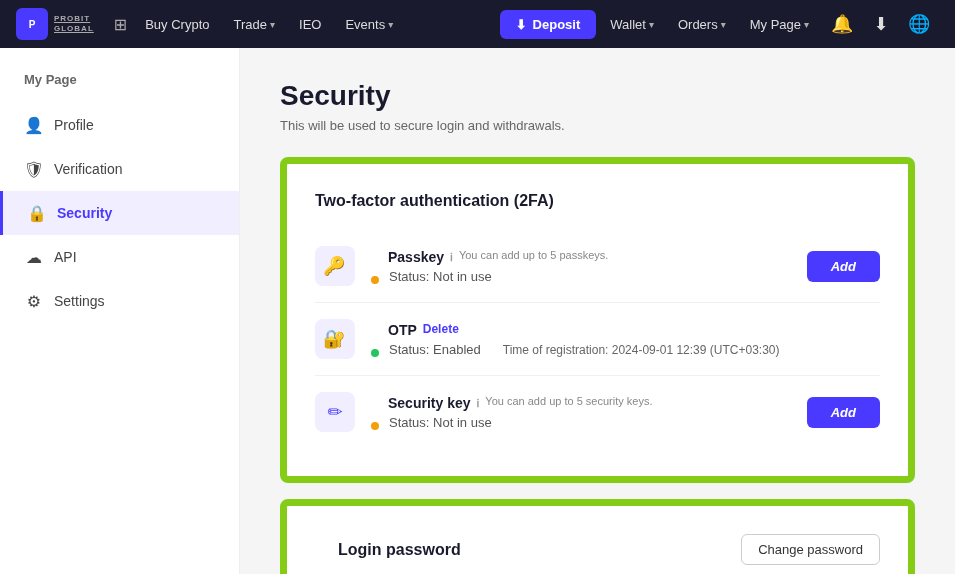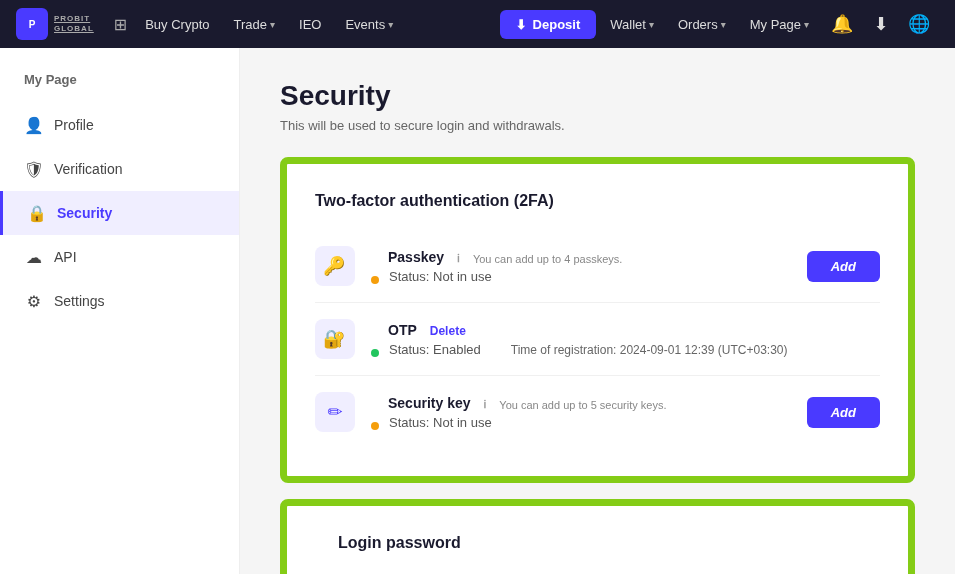--- a/index.html
+++ b/index.html
@@ -93,30 +93,30 @@
     .tfa-row:last-child { border-bottom: none; }
     .tfa-icon-wrap {
       width: 40px; height: 40px; background: #f0eeff; border-radius: 8px;
       display: flex; align-items: center; justify-content: center;
       margin-right: 16px; flex-shrink: 0;
     }
     .tfa-icon { font-size: 18px; color: #4a3aff; }
     .tfa-info { flex: 1; }
     .tfa-name {
       font-size: 14px; font-weight: 600; color: #1a1a2e;
-      display: flex; align-items: flex-end; gap: 13px; margin-bottom: 4px; padding-left: 17px;
+      display: flex; align-items: flex-start; gap: 6px; margin-bottom: 4px; padding-left: 17px;
     }
     .tfa-name .info-icon { font-size: 11px; color: #999; cursor: pointer; }
     .tfa-name .hint-text { font-size: 11px; color: #888; font-weight: 400; }
     .tfa-name .delete-link { font-size: 12px; color: #4a3aff; cursor: pointer; text-decoration: none; }
     .tfa-status { display: flex; align-items: flex-end; gap: 10px; font-size: 13px; color: #555; }
     .dot { width: 8px; height: 8px; border-radius: 50%; display: inline-block; }
     .dot-orange { background: #f59e0b; }
     .dot-green { background: #22c55e; }
-    .tfa-reg-time { font-size: 12px; color: #666; margin-left: 20px; }
+    .tfa-reg-time { font-size: 12px; color: #666; margin-left: 12px; }
     .btn-add {
       background: #4a3aff; color: white; border: none; border-radius: 6px;
       padding: 8px 24px; font-size: 13px; font-weight: 600; cursor: pointer;
       flex-shrink: 0;
       font-style: italic;
     }
 
     .password-card {
       display: flex; align-items: center; justify-content: space-between;
     }
@@ -204,21 +204,21 @@
       <div class="card-title">Two-factor authentication (2FA)</div>
 
       <div class="tfa-row">
         <div class="tfa-icon-wrap">
           <span class="tfa-icon">🔑</span>
         </div>
         <div class="tfa-info">
           <div class="tfa-name">
             <span>Passkey</span>
             <span class="info-icon">ℹ</span>
-            <span class="hint-text">You can add up to 4 passkeys.</span>
+            <span class="hint-text">You can add up to 5 passkeys.</span>
           </div>
           <div class="tfa-status">
             <span class="dot dot-orange"></span>
             <span>Status: Not in use</span>
           </div>
         </div>
         <button class="btn-add">Add</button>
       </div>
 
       <div class="tfa-row">
@@ -252,16 +252,17 @@
             <span class="dot dot-orange"></span>
             <span>Status: Not in use</span>
           </div>
         </div>
         <button class="btn-add">Add</button>
       </div>
     </div>
 
     <div class="card password-card">
       <div class="card-title">Login password</div>
+      <button class="btn-change-password">Change password</button>
     </div>
 
   </main>
 </div>
 
 </body></html>

